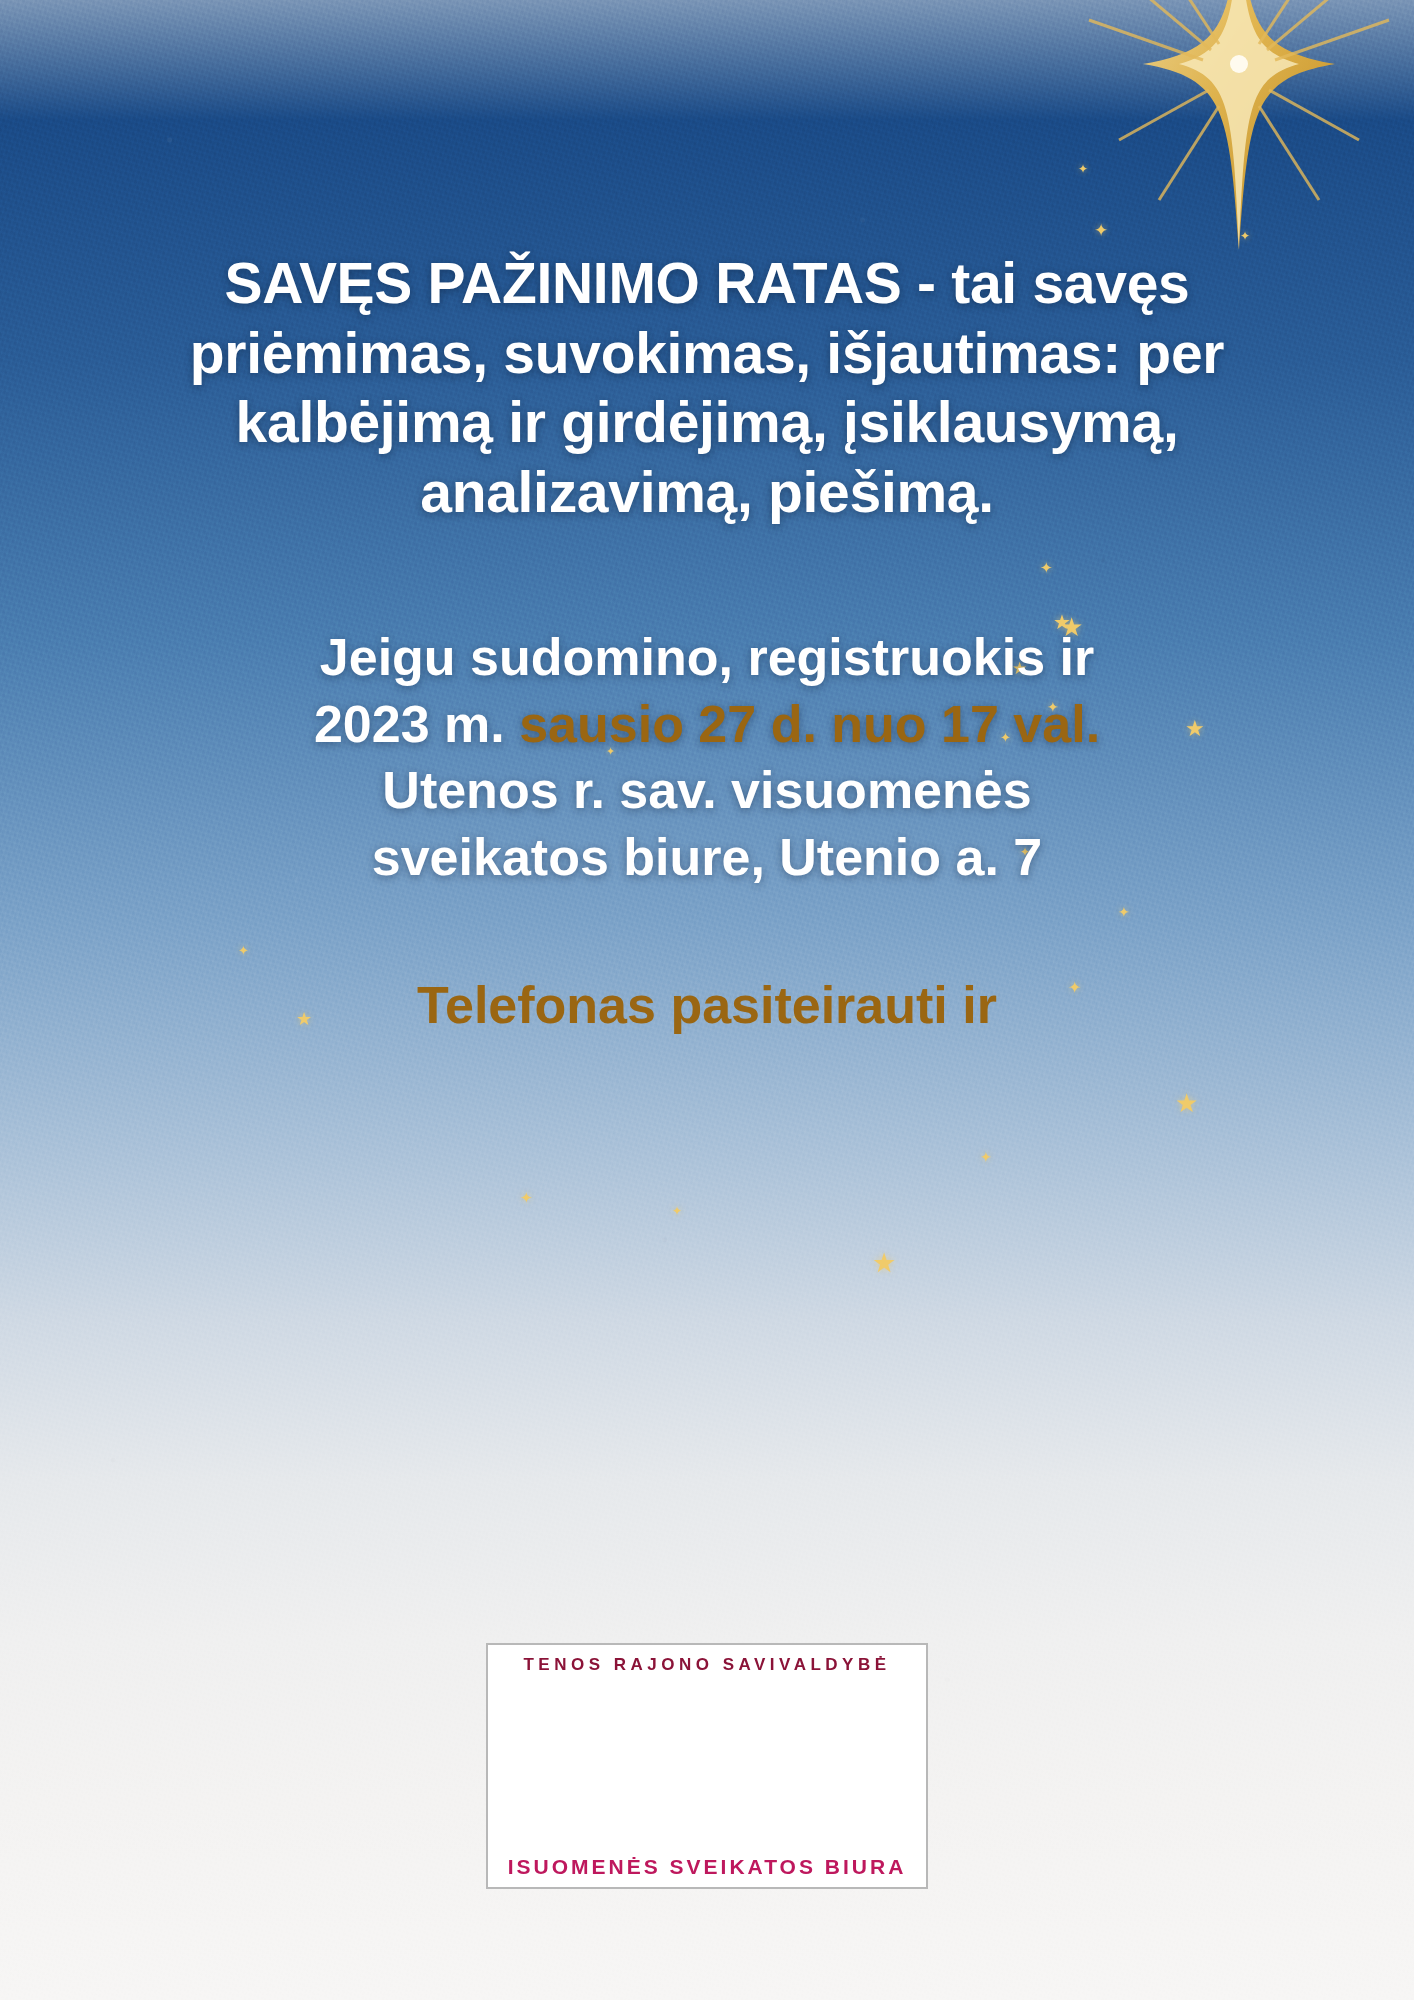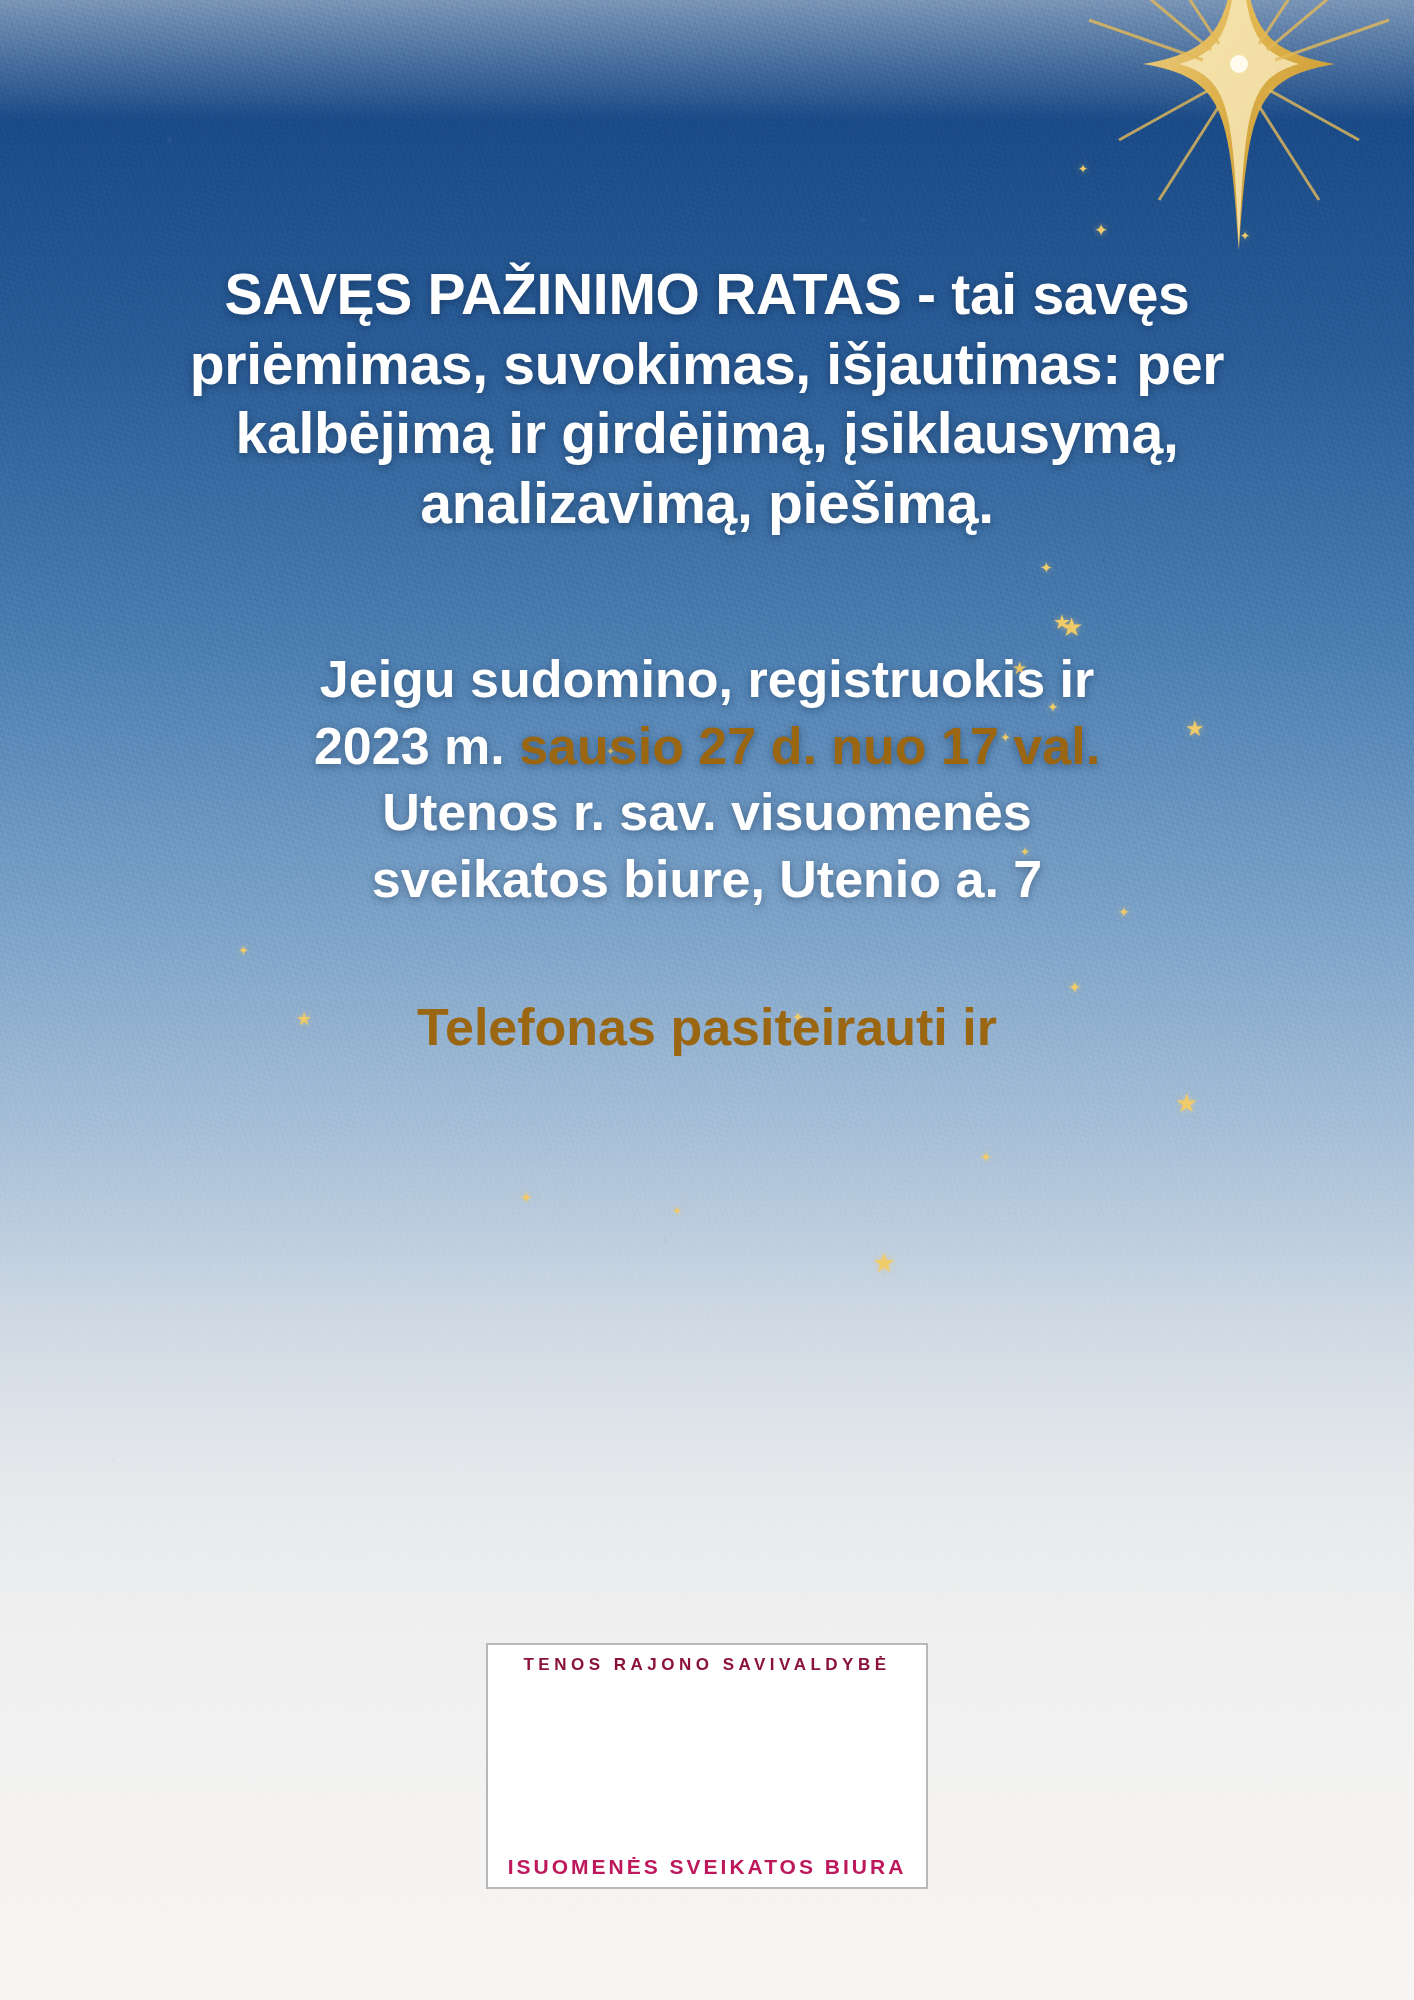--- a/index.html
+++ b/index.html
@@ -102,21 +102,21 @@
     position: absolute;
     left: 0;
     right: 0;
     top: 0;
     padding: 0 68px;
     box-sizing: border-box;
     text-align: center;
   }
 
   .headline {
-    margin: 12px;
+    margin: 1px;
     padding-top: 248px;
     color: #ffffff;
     font-size: 57px;
     font-weight: bold;
     line-height: 1.22;
     letter-spacing: -0.3px;
     text-shadow: 0 2px 8px rgba(8,26,54,.45);
   }
 
   .block-2 {

